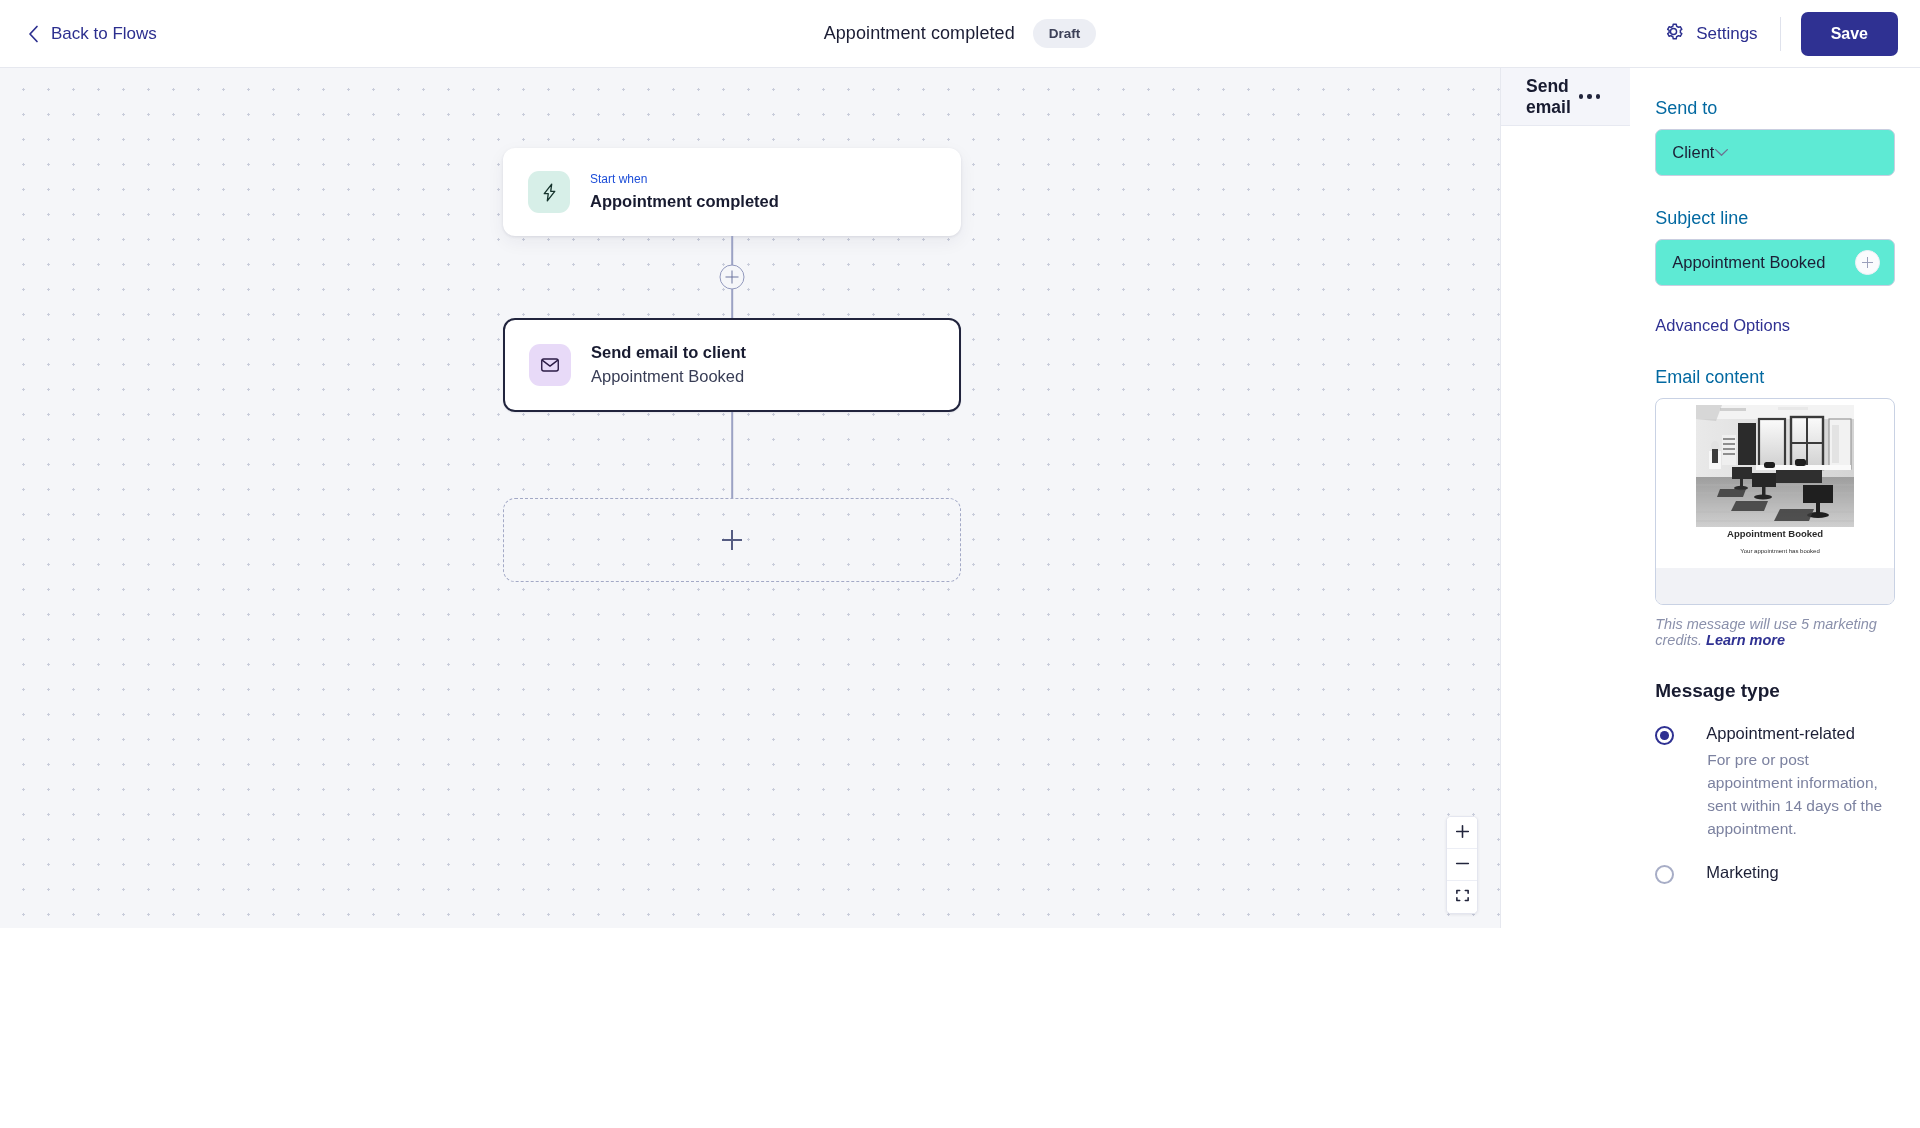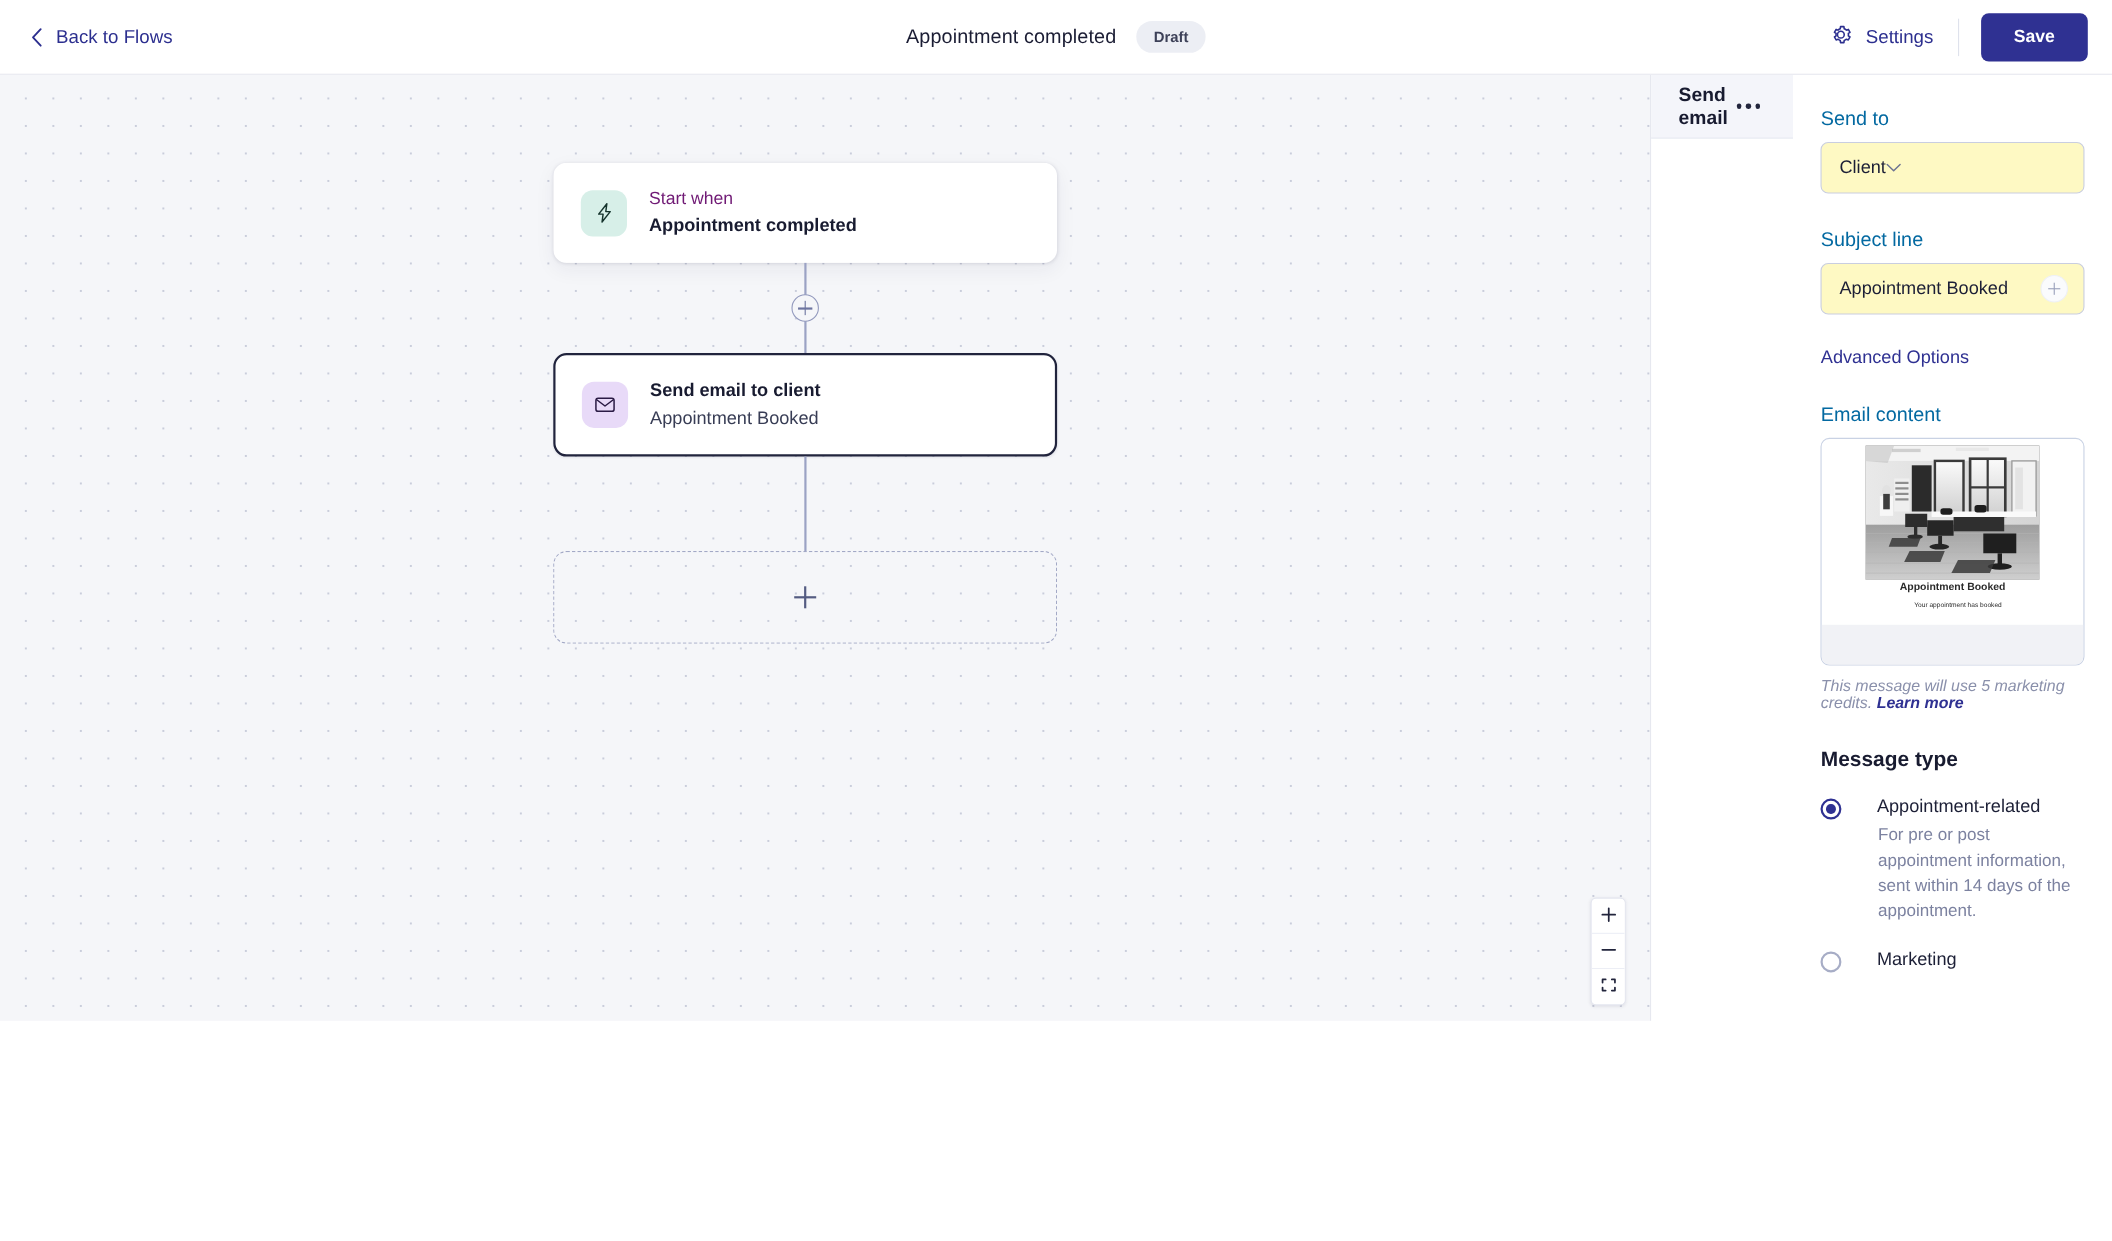--- a/index.html
+++ b/index.html
@@ -95,21 +95,21 @@
     box-shadow: 0 1px 2px rgba(28,32,64,.07);
   }
   .node-icon {
     width: 42px; height: 42px; border-radius: 11px;
     display: flex; align-items: center; justify-content: center;
     flex: 0 0 42px;
   }
   .icon-mint { background: #d7efe8; }
   .icon-lilac { background: #e8daf8; }
   .node-text { display: flex; flex-direction: column; gap: 3px; }
-  .node-sub { font-size: 16px; color: #701a75; line-height: 1.3; }
+  .node-sub { font-size: 12px; color: #1d4ed8; line-height: 1.3; }
   .node-main { font-size: 16.5px; color: #181b30; font-weight: 700; line-height: 1.3; }
   .node-main.reg { font-weight: 400; color: #383d55; }
 
   .connector { position: relative; width: 458px; height: 82px; }
   .connector .line {
     position: absolute; left: 50%; top: 0; bottom: 0;
     width: 1.6px; background: #9ba2c4; transform: translateX(-50%);
   }
   .plus-circle {
     position: absolute; left: 50%; top: 50%;
@@ -179,21 +179,21 @@
     cursor: pointer; padding: 8px;
   }
   .kebab span { width: 4.5px; height: 4.5px; border-radius: 50%; background: #22253c; display:block; }
 
   .panel-body { flex: 1 1 auto; overflow: hidden; padding: 30px 25px 0 25px; }
 
   .field-label { font-size: 18px; color: #0369a1; margin-bottom: 10px; }
   .select-box, .input-box {
     height: 47px; width: 100%;
     border: 1px solid #c9cee0; border-radius: 7px;
-    background: #fef9c3;
+    background: #5eead4;
     display: flex; align-items: center;
     padding: 0 14px 0 16px;
     cursor: pointer;
   }
   .select-val, .input-val { font-size: 16.5px; color: #1c1f36; }
   .chev-down { margin-left: auto; width: 15px; height: 9px; display:block; }
 
   .input-box { cursor: text; }
   .inline-plus {
     margin-left: auto;

